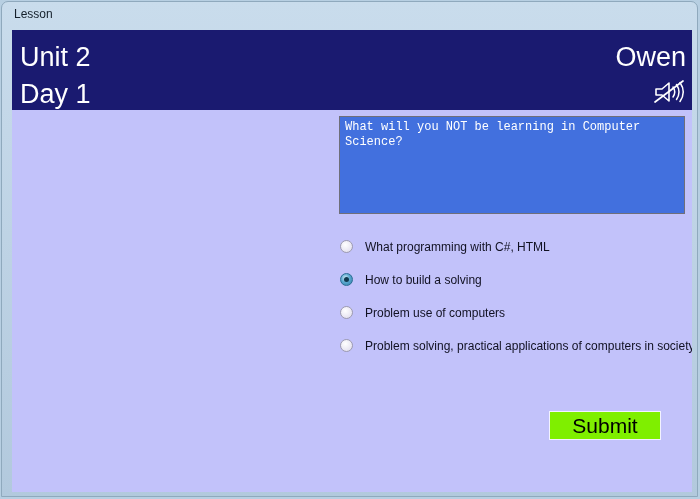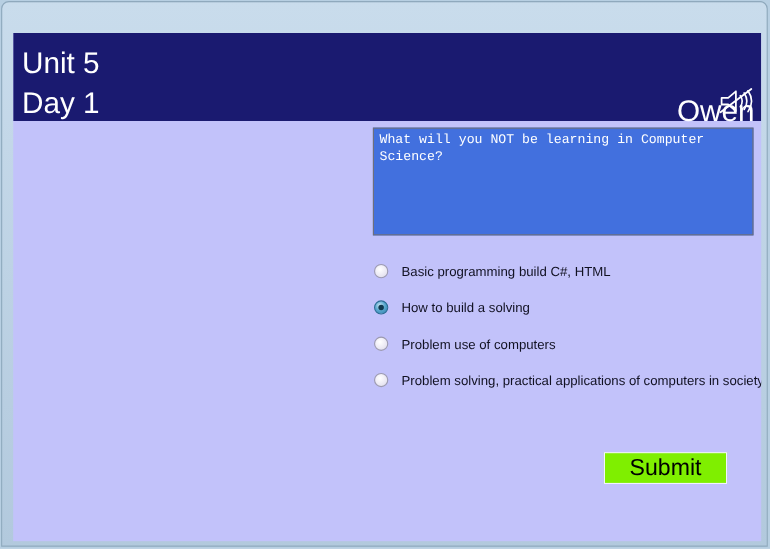--- a/index.html
+++ b/index.html
@@ -91,21 +91,20 @@
   #header-day    { left: 8px;  top: 51px; }
   #header-user {
     position: absolute;
     right: 6px;
     top: 14px;
     color: #ffffff;
     font-size: 27px;
     font-family: "Liberation Sans", sans-serif;
     line-height: 1;
     white-space: nowrap;
-    margin-top: 44px;
   }
   #mute-icon {
     position: absolute;
     right: 6px;
     top: 48px;
     width: 34px;
     height: 28px;
     cursor: pointer;
   }
 
@@ -201,25 +200,28 @@
     padding: 0;
     line-height: 1;
   }
 </style>
 </head>
 <body>
 
 <div id="window-frame">
   <div id="window-outline">
 
+    <div id="titlebar">
+      <div id="titlebar-text">Lesson</div>
+    </div>
 
     <div id="client-area">
 
       <div id="header-band">
-        <div class="header-title" id="header-unit">Unit 5</div>
+        <div class="header-title" id="header-unit">Unit 2</div>
         <div class="header-title" id="header-day">Day 1</div>
         <div id="header-user">Owen</div>
 
         <div id="mute-icon">
           <svg viewBox="0 0 34 28" width="34" height="28" aria-hidden="true">
             <path d="M4 11 L10 11 L17 5 L17 23 L10 17 L4 17 Z" fill="none" stroke="#ffffff" stroke-width="1.6" stroke-linejoin="round"></path>
             <path d="M21 9 Q24.5 14 21 19" fill="none" stroke="#ffffff" stroke-width="1.5" stroke-linecap="round"></path>
             <path d="M24.5 6.5 Q29.5 14 24.5 21.5" fill="none" stroke="#ffffff" stroke-width="1.5" stroke-linecap="round"></path>
             <path d="M28 4.5 Q34.5 14 28 23.5" fill="none" stroke="#ffffff" stroke-width="1.5" stroke-linecap="round"></path>
             <line x1="3" y1="24" x2="31" y2="3" stroke="#ffffff" stroke-width="1.7" stroke-linecap="round"></line>
@@ -229,21 +231,21 @@
 
       <div id="question-box">
         <div id="question-text">What will you NOT be learning in Computer Science?</div>
       </div>
 
       <div id="options-list">
         <div class="option-row">
           <span class="radio-outer">
             
           </span>
-          <span class="option-label">Basic programming build C#, HTML</span>
+          <span class="option-label">What programming with C#, HTML</span>
         </div>
         <div class="option-row selected">
           <span class="radio-outer">
             <span class="radio-inner"></span>
           </span>
           <span class="option-label">How to build a solving</span>
         </div>
         <div class="option-row">
           <span class="radio-outer">
             

